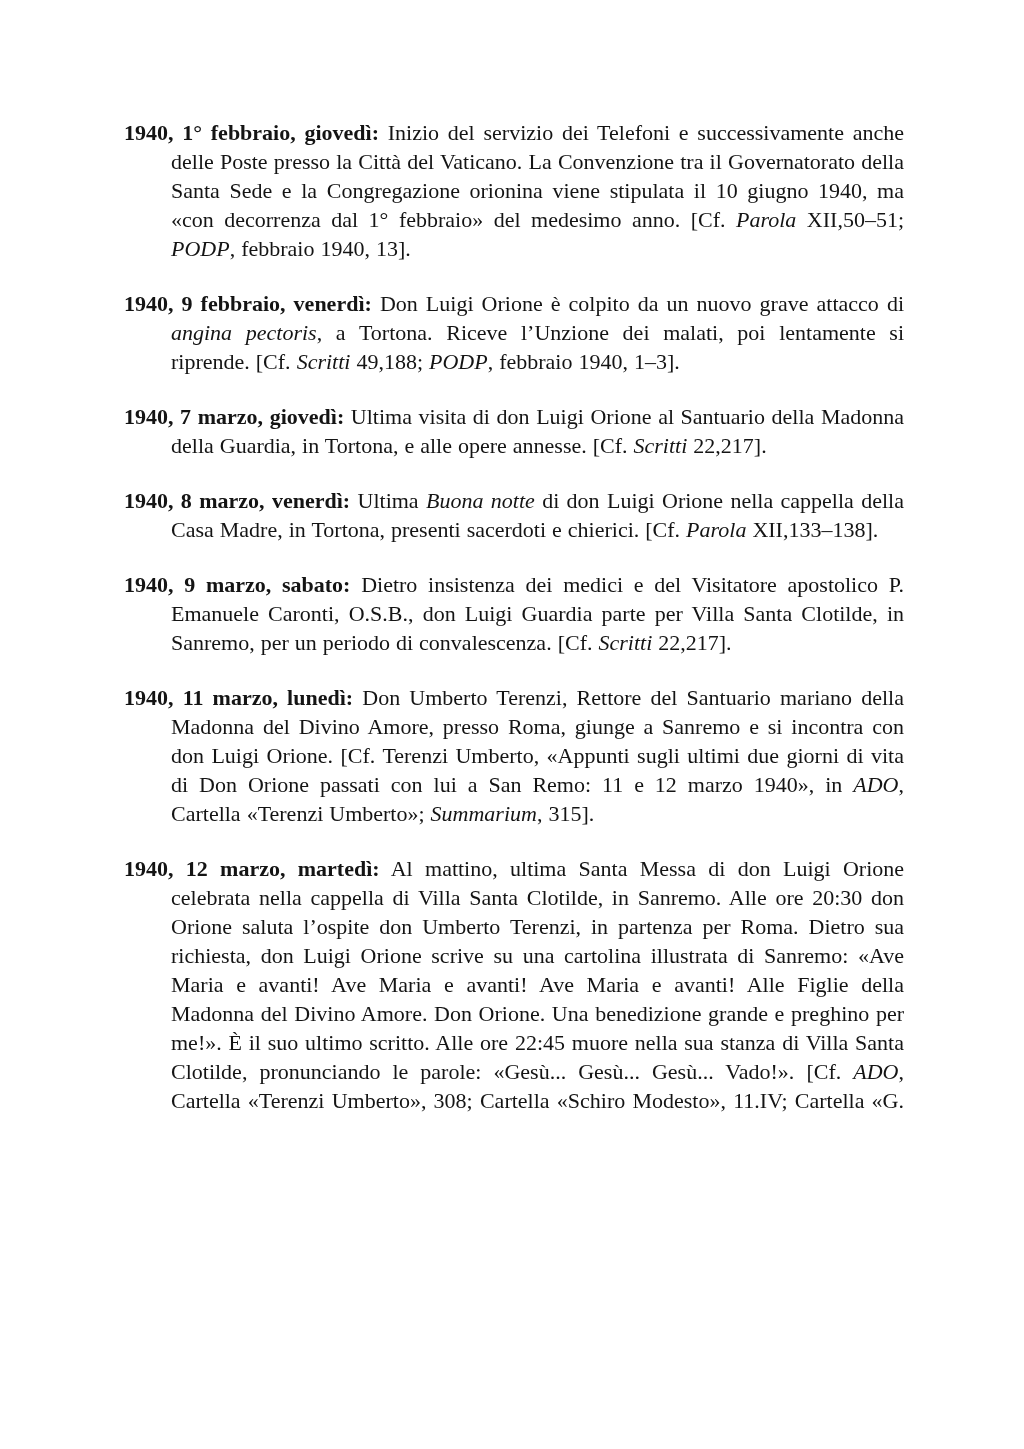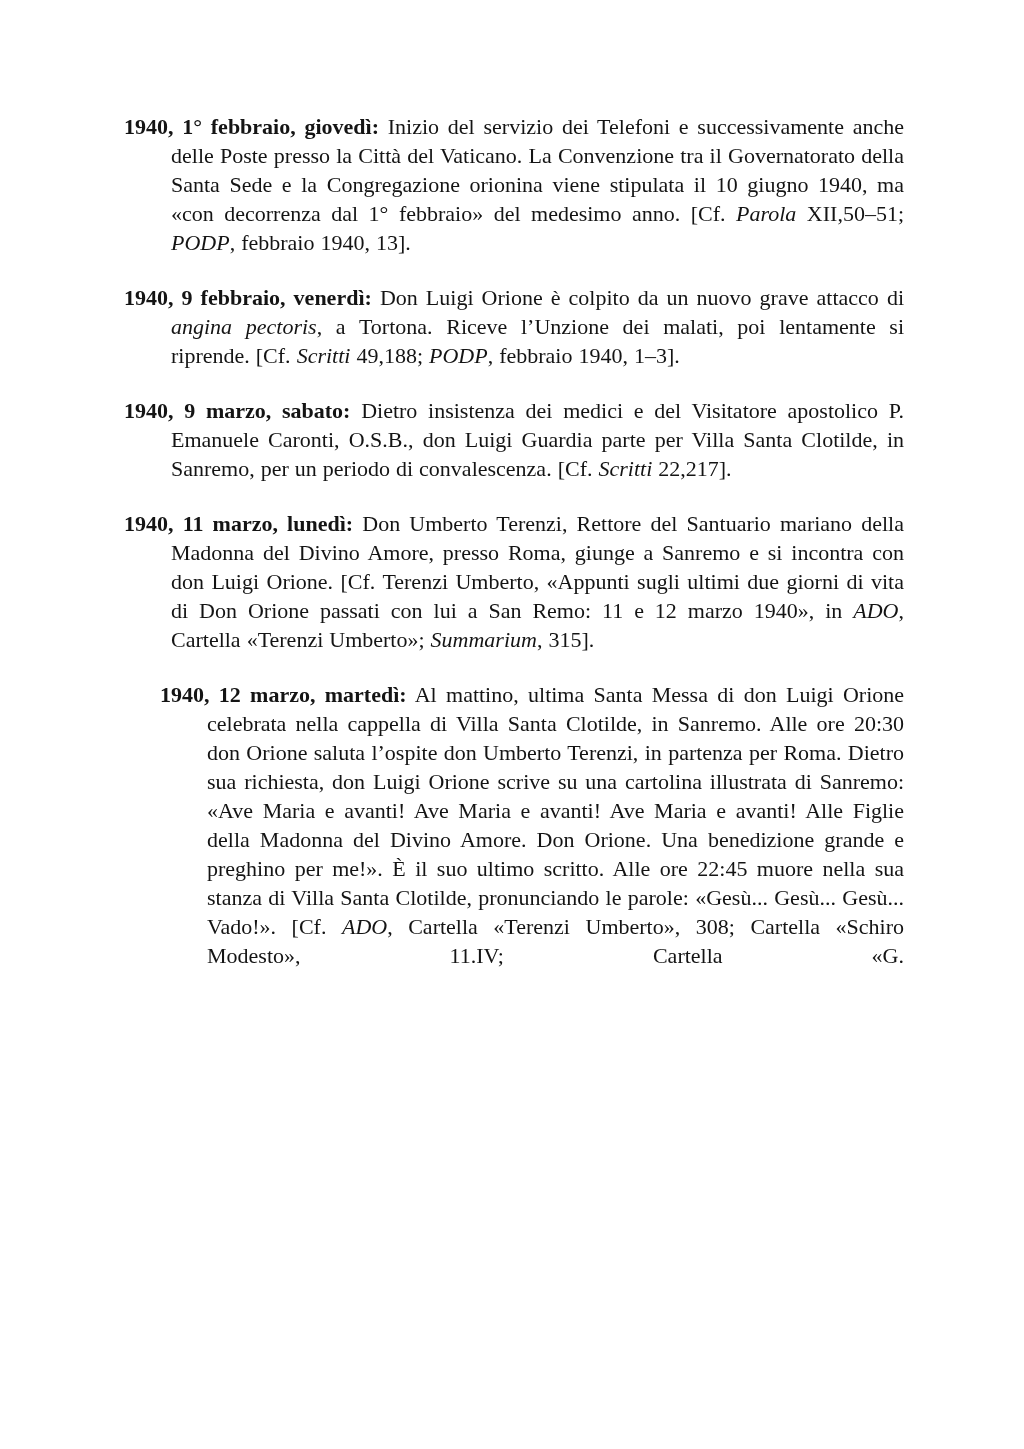--- a/index.html
+++ b/index.html
@@ -16,50 +16,51 @@
   .page {
     position: relative;
     width: 1024px;
     height: 1449px;
     background: #ffffff;
     overflow: hidden;
   }
   .text-block {
     position: absolute;
     left: 124px;
-    top: 112px;
+    top: 118px;
     width: 780px;
   }
   .para {
     font-family: "Liberation Serif", "DejaVu Serif", serif;
     font-size: 22px;
     line-height: 29px;
     margin: 0 0 26px 0;
     text-align: justify;
     
     padding-left: 47px;
     text-indent: -47px;
     word-spacing: 0.5px;
   }
   .para:last-child {
     margin-bottom: 0;
-    margin-left: 36px;
   }
   
   .para-last {
     text-align-last: justify;
   }
   .run-bold   { font-weight: 700; }
   .run-italic { font-style: italic; }
   .run-regular { font-weight: 400; font-style: normal; }
 </style>
 </head>
 <body>
 
 <div class="page" style="background: rgb(255, 255, 255);">
   <div class="text-block" id="text-block" style="color: rgb(20, 20, 20);">
       <p class="para"><span class="run-bold">1940, 1° febbraio, giovedì:</span><span class="run-regular"> Inizio del servizio dei Telefoni e successivamente anche delle Poste presso la Città del Vaticano. La Convenzione tra il Governatorato della Santa Sede e la Congregazione orionina viene stipulata il 10 giugno 1940, ma «con decorrenza dal 1° febbraio» del medesimo anno. [Cf. </span><span class="run-italic">Parola</span><span class="run-regular"> XII,50–51; </span><span class="run-italic">PODP</span><span class="run-regular">, febbraio 1940, 13].</span></p>
       <p class="para"><span class="run-bold">1940, 9 febbraio, venerdì:</span><span class="run-regular"> Don Luigi Orione è colpito da un nuovo grave attacco di </span><span class="run-italic">angina pectoris</span><span class="run-regular">, a Tortona. Riceve l’Unzione dei malati, poi lentamente si riprende. [Cf. </span><span class="run-italic">Scritti</span><span class="run-regular"> 49,188; </span><span class="run-italic">PODP</span><span class="run-regular">, febbraio 1940, 1–3].</span></p>
+      <p class="para"><span class="run-bold">1940, 7 marzo, giovedì:</span><span class="run-regular"> Ultima visita di don Luigi Orione al Santuario della Madonna della Guardia, in Tortona, e alle opere annesse. [Cf. </span><span class="run-italic">Scritti</span><span class="run-regular"> 22,217].</span></p>
+      <p class="para"><span class="run-bold">1940, 8 marzo, venerdì:</span><span class="run-regular"> Ultima </span><span class="run-italic">Buona notte</span><span class="run-regular"> di don Luigi Orione nella cappella della Casa Madre, in Tortona, presenti sacerdoti e chierici. [Cf. </span><span class="run-italic">Parola</span><span class="run-regular"> XII,133–138].</span></p>
       <p class="para"><span class="run-bold">1940, 9 marzo, sabato:</span><span class="run-regular"> Dietro insistenza dei medici e del Visitatore apostolico P. Emanuele Caronti, O.S.B., don Luigi Guardia parte per Villa Santa Clotilde, in Sanremo, per un periodo di convalescenza. [Cf. </span><span class="run-italic">Scritti</span><span class="run-regular"> 22,217].</span></p>
       <p class="para"><span class="run-bold">1940, 11 marzo, lunedì:</span><span class="run-regular"> Don Umberto Terenzi, Rettore del Santuario mariano della Madonna del Divino Amore, presso Roma, giunge a Sanremo e si incontra con don Luigi Orione. [Cf. Terenzi Umberto, «Appunti sugli ultimi due giorni di vita di Don Orione passati con lui a San Remo: 11 e 12 marzo 1940», in </span><span class="run-italic">ADO</span><span class="run-regular">, Cartella «Terenzi Umberto»; </span><span class="run-italic">Summarium</span><span class="run-regular">, 315].</span></p>
       <p class="para para-last"><span class="run-bold">1940, 12 marzo, martedì:</span><span class="run-regular"> Al mattino, ultima Santa Messa di don Luigi Orione celebrata nella cappella di Villa Santa Clotilde, in Sanremo. Alle ore 20:30 don Orione saluta l’ospite don Umberto Terenzi, in partenza per Roma. Dietro sua richiesta, don Luigi Orione scrive su una cartolina illustrata di Sanremo: «Ave Maria e avanti! Ave Maria e avanti! Ave Maria e avanti! Alle Figlie della Madonna del Divino Amore. Don Orione. Una benedizione grande e preghino per me!». È il suo ultimo scritto. Alle ore 22:45 muore nella sua stanza di Villa Santa Clotilde, pronunciando le parole: «Gesù... Gesù... Gesù... Vado!». [Cf. </span><span class="run-italic">ADO</span><span class="run-regular">, Cartella «Terenzi Umberto», 308; Cartella «Schiro Modesto», 11.IV; Cartella «G.</span></p>
     </div>
 </div>
 
 </body></html>

